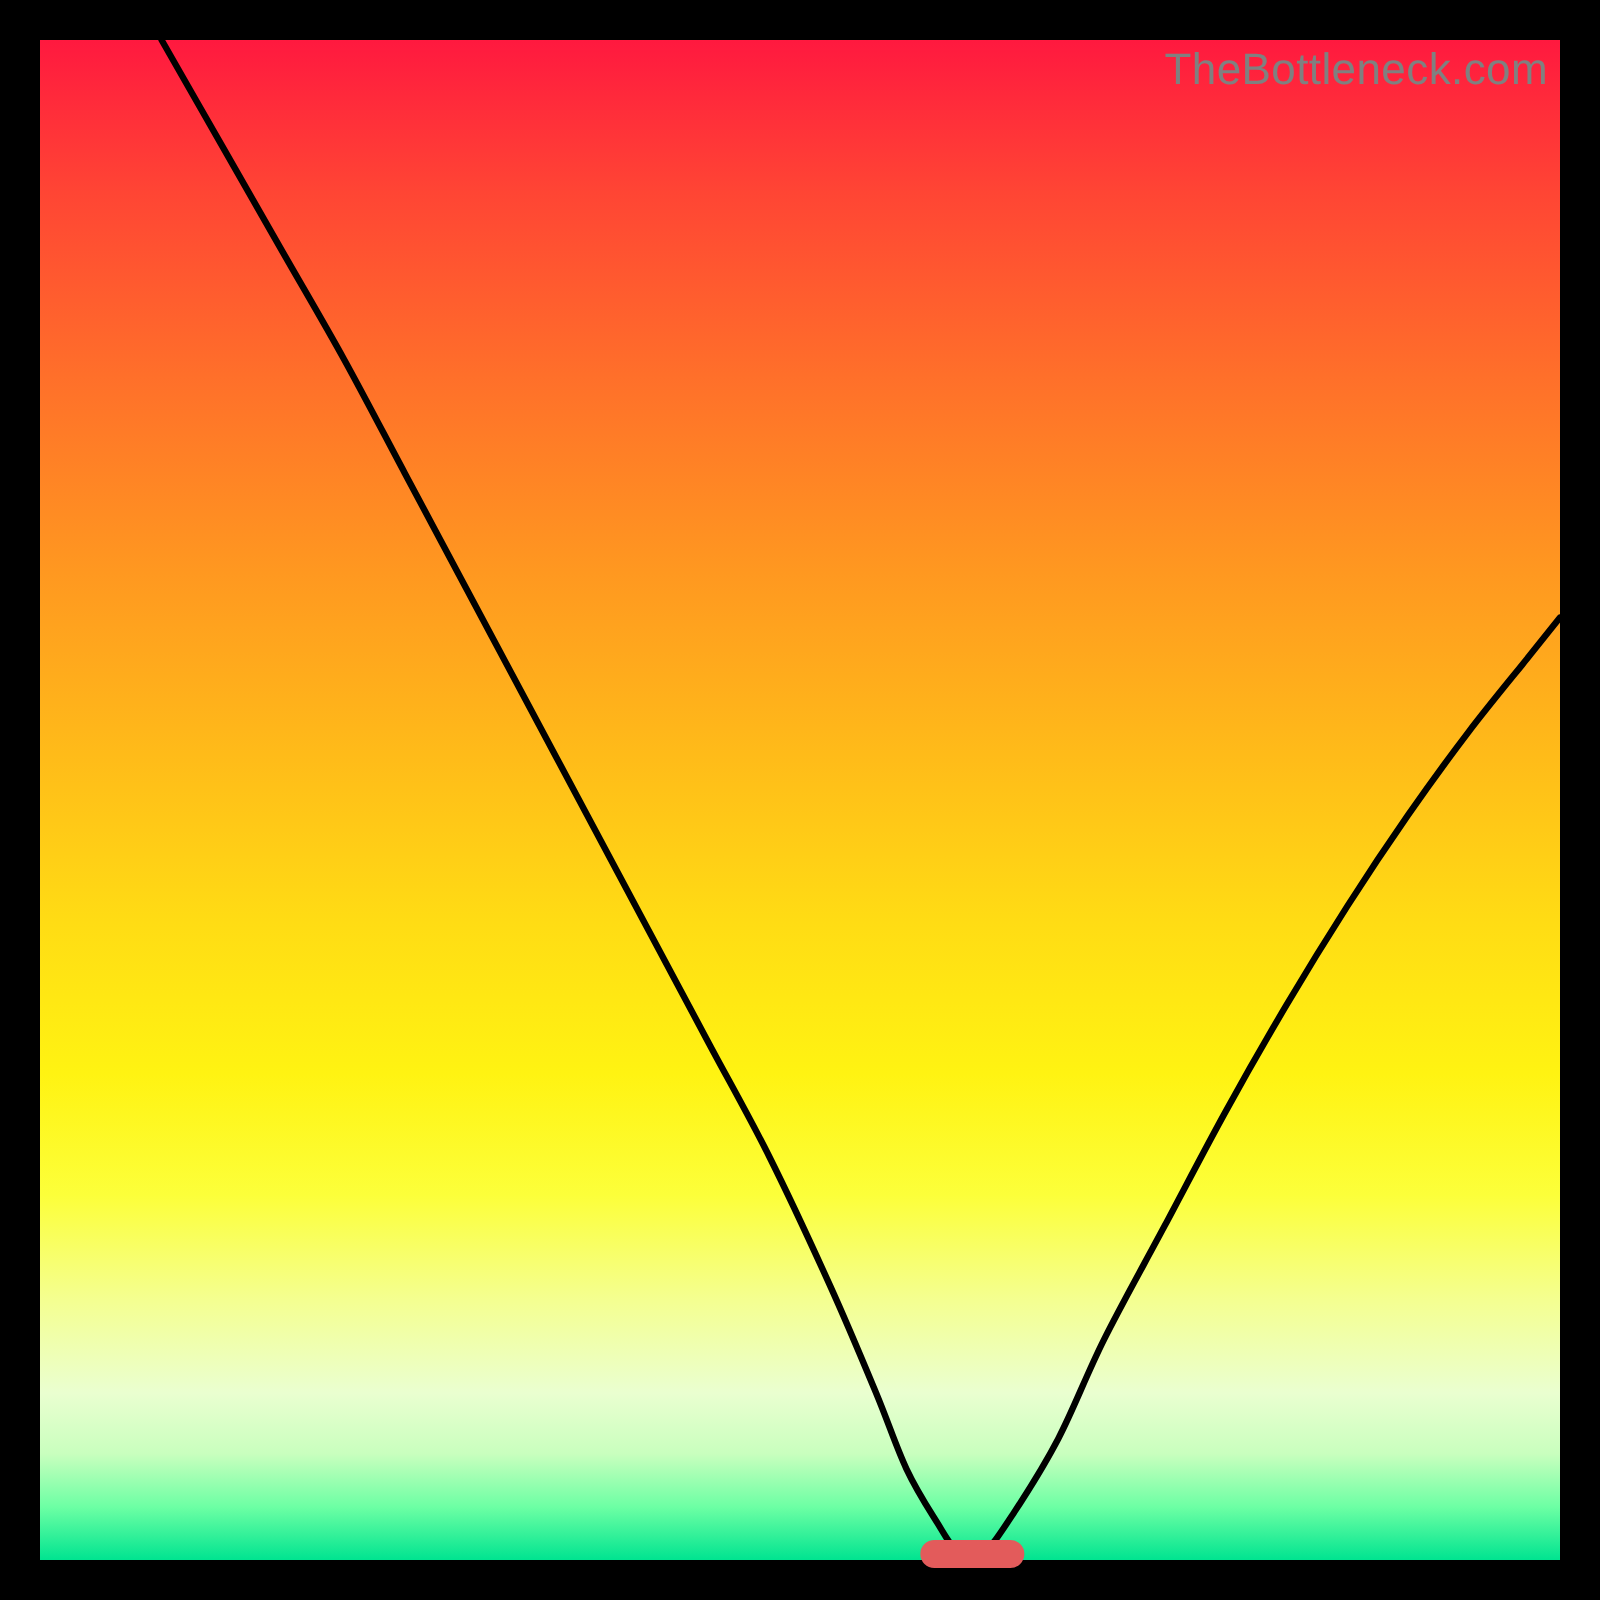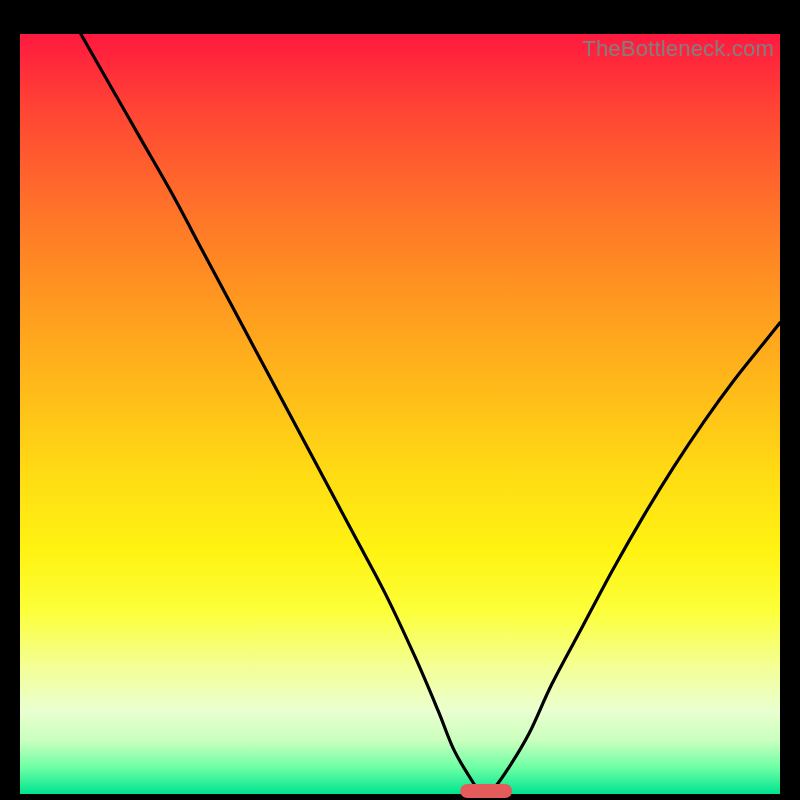--- a/index.html
+++ b/index.html
@@ -32,21 +32,20 @@
       #ffbb19 47%,
       #ffdc14 58%,
       #fff312 68%,
       #fcff3a 76%,
       #f4ff92 83%,
       #eaffd0 89%,
       #c9ffbe 93%,
       #6dffa4 96.5%,
       #00e490 100%
     );
-    margin-top: 14px;
   }
   .watermark {
     position: absolute;
     top: 2px;
     right: 6px;
     color: #808080;
     font-size: 22px;
     letter-spacing: 0.2px;
     font-weight: 400;
     user-select: none;

